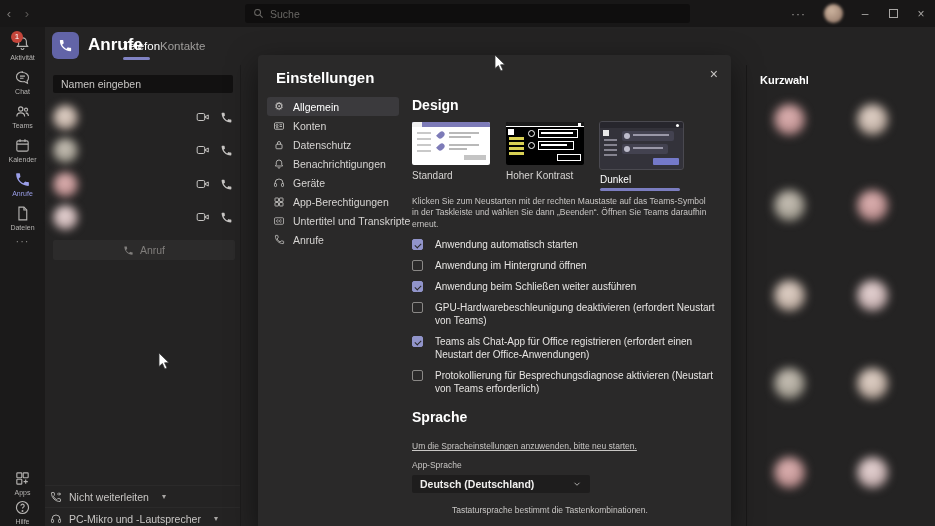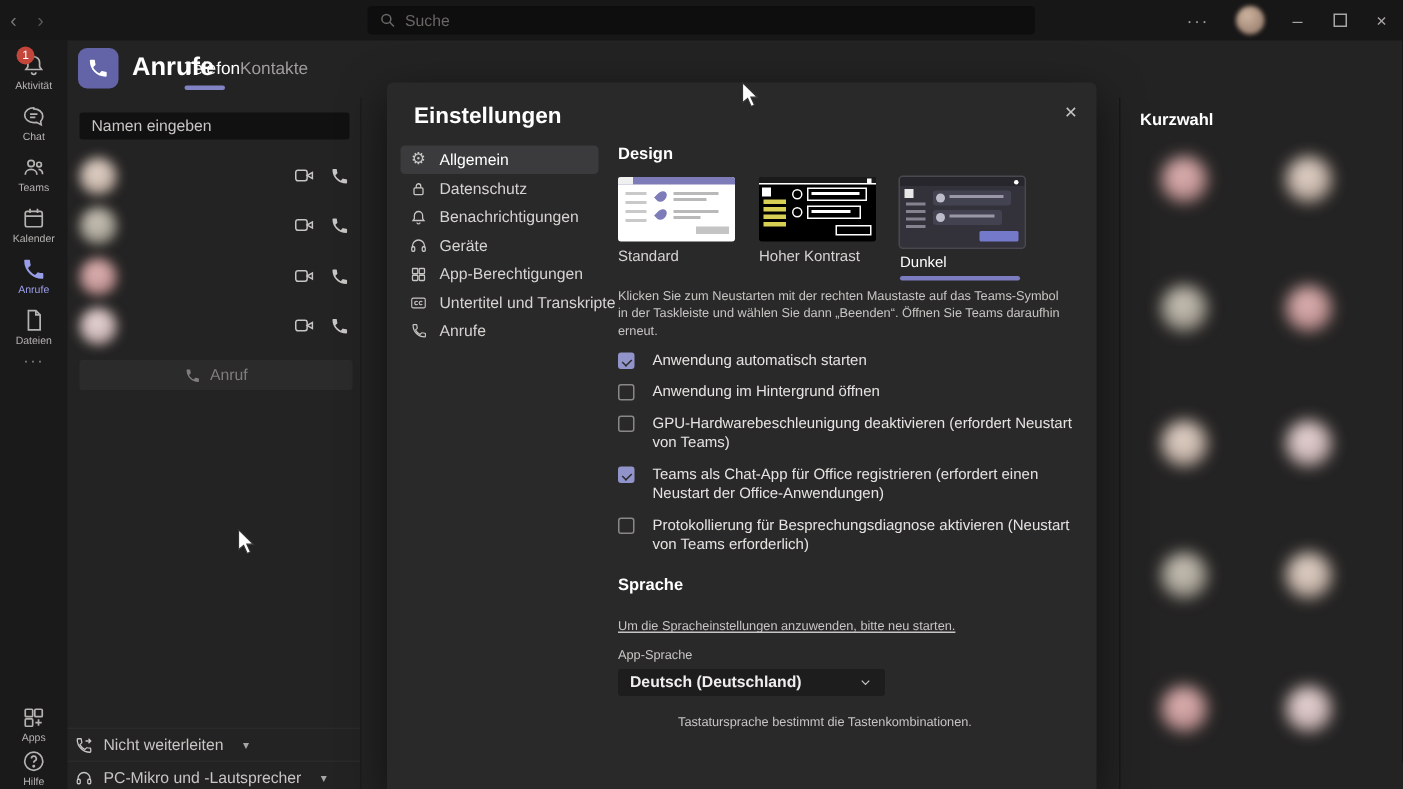--- a/index.html
+++ b/index.html
@@ -59,21 +59,21 @@
   .dialog{position:absolute;left:258px;top:55px;width:473px;height:471px;background:#2a2929;border-radius:4px 4px 0 0;box-shadow:0 10px 30px rgba(0,0,0,.55);}
   .dlg-title{position:absolute;left:18px;top:14px;font-size:15px;font-weight:bold;color:#fff;}
   .dlg-close{position:absolute;right:13px;top:12px;color:#c8c6c4;font-size:14px;line-height:14px;}
   .dlg-nav{position:absolute;left:9px;top:42px;width:132px;}
   .dlg-nav-item{height:19px;display:flex;align-items:center;gap:8px;padding:0 6px;color:#d6d4d2;font-size:10.5px;border-radius:3px;white-space:nowrap;}
   .dlg-nav-item.active{background:#3b3a3d;color:#fff;}
   .dlg-nav-item .nicon{width:12px;display:flex;justify-content:center;color:#c8c6c4;flex:none;}
   .gear-glyph{font-size:11px;line-height:11px;}
 
   .dlg-content{position:absolute;left:154px;top:42px;width:310px;}
-  .sec-h{font-size:11px;font-weight:bold;color:#fff;}
+  .sec-h{font-size:14px;font-weight:bold;color:#fff;}
   .theme-row{display:flex;align-items:flex-start;gap:14px;margin-top:9px;}
   .theme-card{width:80px;}
   .thumb{width:78px;height:43px;border-radius:2px;position:relative;overflow:hidden;}
   .theme-card.sel .thumb{width:83px;height:47px;outline:1px solid #4a4950;}
   .theme-lbl{font-size:10px;color:#d6d4d2;margin-top:5px;}
   .theme-card.sel .theme-lbl{color:#fff;}
   .sel-bar{height:3px;border-radius:2px;background:#7b7dc0;margin-top:3px;}
   
   .th-std{background:#ffffff;}
   .th-std .top{position:absolute;left:0;top:0;right:0;height:5px;background:#7d7bb8;}
@@ -312,20 +312,30 @@
   <div class="sd-avatar av-d" style="left:857px;top:457px;"></div>
 
   <div class="dialog">
     <div class="dlg-title">Einstellungen</div>
     <div class="dlg-close">×</div>
 
     <nav class="dlg-nav">
       <div class="dlg-nav-item active">
         <span class="nicon gear-glyph">⚙</span>
         <span>Allgemein</span>
+      </div>
+      <div class="dlg-nav-item">
+        <span class="nicon">
+            <svg width="12" height="12" viewBox="0 0 24 24" fill="none" stroke="currentColor" stroke-width="1.7">
+              <rect x="3" y="5.5" width="18" height="13" rx="2"></rect>
+              <circle cx="8" cy="11" r="2"></circle>
+              <path d="M13 9.5h5M13 13h5M6 15.5h5"></path>
+            </svg>
+          </span>
+        <span>Konten</span>
       </div>
       <div class="dlg-nav-item">
         <span class="nicon">
             <svg width="12" height="12" viewBox="0 0 24 24" fill="none" stroke="currentColor" stroke-width="1.7">
               <rect x="6" y="10.5" width="12" height="9" rx="1.5"></rect>
               <path d="M9 10.5V8a3 3 0 0 1 6 0v2.5"></path>
             </svg>
           </span>
         <span>Datenschutz</span>
       </div>
@@ -445,20 +455,24 @@
       <div style="margin-top:4px;">
         <div class="cb-row">
           <span class="cb on"></span>
           <span class="cb-lbl">Anwendung automatisch starten</span>
         </div>
         <div class="cb-row">
           <span class="cb"></span>
           <span class="cb-lbl">Anwendung im Hintergrund öffnen</span>
         </div>
         <div class="cb-row">
+          <span class="cb on"></span>
+          <span class="cb-lbl">Anwendung beim Schließen weiter ausführen</span>
+        </div>
+        <div class="cb-row">
           <span class="cb"></span>
           <span class="cb-lbl">GPU-Hardwarebeschleunigung deaktivieren (erfordert Neustart von Teams)</span>
         </div>
         <div class="cb-row">
           <span class="cb on"></span>
           <span class="cb-lbl">Teams als Chat-App für Office registrieren (erfordert einen Neustart der Office-Anwendungen)</span>
         </div>
         <div class="cb-row">
           <span class="cb"></span>
           <span class="cb-lbl">Protokollierung für Besprechungsdiagnose aktivieren (Neustart von Teams erforderlich)</span>

